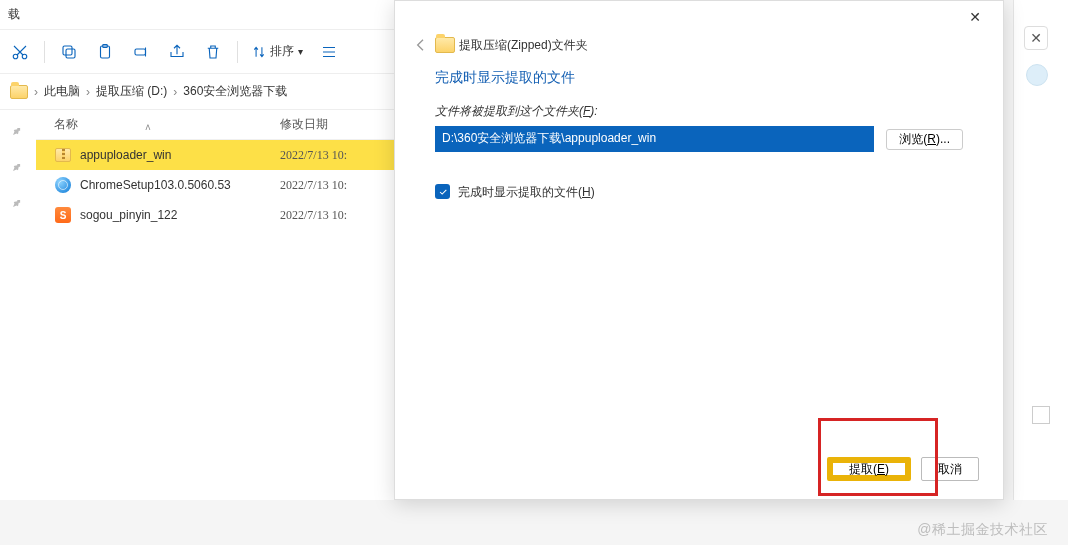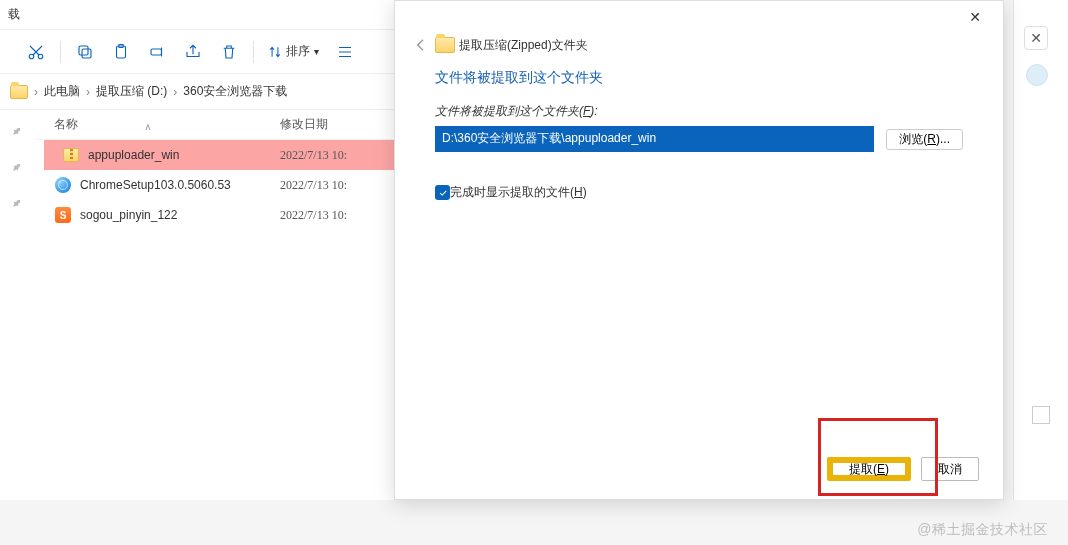--- a/index.html
+++ b/index.html
@@ -7,21 +7,21 @@
 
   
   .bg-right-panel { position: absolute; right: 0; top: 0; width: 55px; height: 500px; background: #fff; border-left: 1px solid #e5e5e5; }
   .bg-close-outer { position: absolute; top: 26px; right: 20px; width: 24px; height: 24px; border: 1px solid #ddd; border-radius: 4px; display: flex; align-items: center; justify-content: center; font-size: 14px; color: #555; }
   .bg-badge { position:absolute; top:64px; right:20px; width:22px; height:22px; background:#ddeef9; border-radius:50%; border:1px solid #cde3f0; }
   .bg-frame { position:absolute; right:18px; top:406px; width:18px; height:18px; border:1px solid #ccc; background:#fff; }
 
   
   .explorer { position: absolute; left: 0; top: 0; width: 400px; height: 500px; background: #fff; }
   .explorer-title { height: 30px; display:flex; align-items:center; padding:0 8px; font-size:12px; color:#333; border-bottom:1px solid #eee;}
-  .toolbar { height: 44px; display: flex; align-items: center; gap: 4px; padding: 0 20px; border-bottom: 1px solid #eee; }
+  .toolbar { height: 44px; display: flex; align-items: center; gap: 4px; padding: 0 4px; border-bottom: 1px solid #eee; }
   .tool-ico { width: 32px; height: 32px; display: flex; align-items: center; justify-content: center; color: #0a64bc; border-radius:4px; }
   .tool-ico svg { width:18px; height:18px; stroke:#0a64bc; fill:none; stroke-width:1.5; }
   .tool-divider { width:1px; height:22px; background:#e0e0e0; margin:0 4px; }
   .sort-pill { display:flex; align-items:center; gap:4px; font-size:12px; color:#333; padding:4px 6px; }
   .sort-pill svg { width:14px;height:14px;stroke:#0a64bc;fill:none;stroke-width:1.8;}
 
   .breadcrumb { height: 36px; display: flex; align-items: center; padding: 0 10px; border-bottom: 1px solid #eee; font-size: 12px; color:#333; gap:6px;}
   .bc-folder { width:18px; height:14px; background:linear-gradient(#ffe9a8,#fcd36a); border:1px solid #e3b94d; border-radius:2px; position:relative;}
   .bc-folder::before{content:"";position:absolute;top:-4px;left:0;width:8px;height:4px;background:#fcd36a;border-radius:2px 2px 0 0;}
   .bc-sep { color:#888; }
@@ -29,21 +29,21 @@
   .file-area { display:flex; height: calc(100% - 110px); }
   .pin-col { width: 36px; padding-top:14px; display:flex; flex-direction:column; align-items:center; gap:24px; }
   .pin { width:12px;height:12px; color:#bbb; transform:rotate(45deg);}
   .pin svg{width:12px;height:12px;fill:#bbb;}
   .file-list { flex:1; }
   .col-headers { display:flex; height:30px; align-items:center; font-size:12px; color:#555; border-bottom:1px solid #f0f0f0; padding-left:18px;}
   .col-name { flex:1; display:flex; align-items:flex-end; gap:17px;}
   .col-date { width: 120px; font-family: Liberation Serif, serif; }
   .sort-chev { font-size:10px; color:#888; margin-left:50px;}
   .row { display:flex; height:30px; align-items:center; font-size:12px; color:#333; padding-left:18px;}
-  .row.selected { background:#fca5a5;margin-left:8px; }
+  .row.selected { background:#fde047; }
   .row .col-name { flex:1; display:flex; align-items:center; gap:8px;}
   .row .col-date { width:120px; color:#555;}
   .file-ico { width:18px; height:18px; display:flex; align-items:center; justify-content:center;}
   .zip-ico { width:16px;height:14px;background:linear-gradient(#ffe9a8,#fcd36a);border:1px solid #e3b94d;border-radius:2px;position:relative;}
   .zip-ico::after{content:"";position:absolute;left:6px;top:0;width:3px;height:100%;background:repeating-linear-gradient(#b8872e 0 2px,#fcd36a 2px 4px);}
   .exe-ico{width:16px;height:16px;border-radius:50%;background:radial-gradient(circle at 30% 30%,#8fd4ff,#0a78d6);position:relative;}
   .exe-ico::after{content:"";position:absolute;inset:3px;border:1px solid rgba(255,255,255,0.6);border-radius:50%;}
   .sogou-ico{width:16px;height:16px;border-radius:3px;background:linear-gradient(#ff8a3c,#ff6a1a);display:flex;align-items:center;justify-content:center;color:#fff;font-size:10px;font-weight:bold;}
 
   
@@ -55,21 +55,21 @@
   .dlg-back svg{width:16px;height:16px;stroke:#999;fill:none;stroke-width:2;}
   .dlg-folder { width:20px;height:16px;background:linear-gradient(#ffe9a8,#fcd36a);border:1px solid #e3b94d;border-radius:2px;position:relative;}
   .dlg-folder::before{content:"";position:absolute;top:-4px;left:0;width:9px;height:4px;background:#fcd36a;border-radius:2px 2px 0 0;}
   .dlg-title-text { font-size:12px; color:#333; }
   .dlg-body { padding: 0 40px; }
   .dlg-heading { color:#1560b3; font-size:14px; margin-bottom:16px; }
   .dlg-label { font-size:12px; color:#333; margin-bottom:6px;font-style:italic; }
   .path-row { display:flex; gap:12px; align-items:center; margin-bottom:32px;}
   .path-input { flex:1; height:26px; border:1px solid #0a64bc; background:#0a64bc; color:#fff; font-size:12px; padding:0 6px; border-bottom:2px solid #0a64bc;}
   .browse-btn { height:21px; padding:0 12px; font-size:12px; background:#fff; border:1px solid #ccc; border-radius:3px;}
-  .chk-row { display:flex; align-items:center; font-size:12px; color:#333;}
+  .chk-row { display:flex; align-items:flex-start; gap:8px; font-size:12px; color:#333;}
   .chk { width:15px;height:15px; background:#0a64bc; border-radius:3px; display:flex;align-items:center;justify-content:center;}
   .chk svg{width:10px;height:10px;stroke:#fff;fill:none;stroke-width:2.5;}
   .dlg-footer { position:absolute; bottom:18px; right:24px; display:flex; gap:10px; align-items:center;}
   .btn { height:24px; padding:0 16px; font-size:12px; background:#fff; border:1px solid #bbb; border-radius:2px; display:flex;align-items:center;}
   .btn.primary { border:6px solid #eab308; }
   .hl-box { position:absolute; border:3px solid #d62424; pointer-events:none; }
   .hl1 { left:818px; top:418px; width:120px; height:78px; }
 
   .watermark { position:absolute; right:20px; bottom:6px; font-size:14px; color:#bdbdbd; letter-spacing:0.5px;}
   u { text-decoration: underline; }
@@ -208,21 +208,21 @@
   <div class="dlg-header">
     <div class="dlg-back">
         <svg viewBox="0 0 24 24">
           <path d="M15 4l-8 8 8 8"></path>
         </svg>
       </div>
     <div class="dlg-folder"></div>
     <div class="dlg-title-text">提取压缩(Zipped)文件夹</div>
   </div>
   <div class="dlg-body">
-    <div class="dlg-heading">文件将被提取到这个文件夹</div>
+    <div class="dlg-heading">完成时显示提取的文件</div>
     <div class="dlg-label">
       <span>文件将被提取到这个文件夹(</span><u>F</u><span>):</span>
     </div>
     <div class="path-row">
       <input class="path-input" value="D:\360安全浏览器下载\appuploader_win" style="">
       <button class="browse-btn">
         <span>浏览(</span><u>R</u><span>)...</span>
       </button>
     </div>
     <div class="chk-row">

